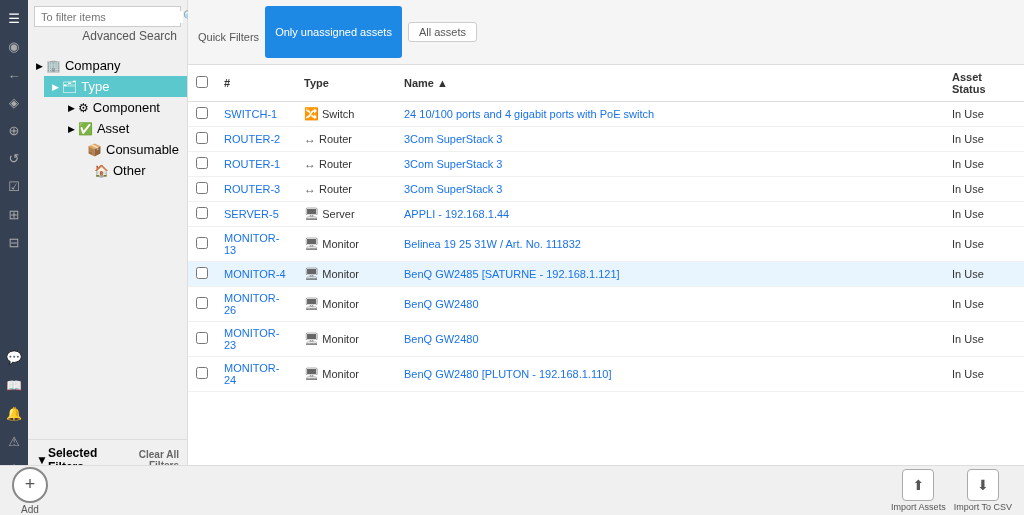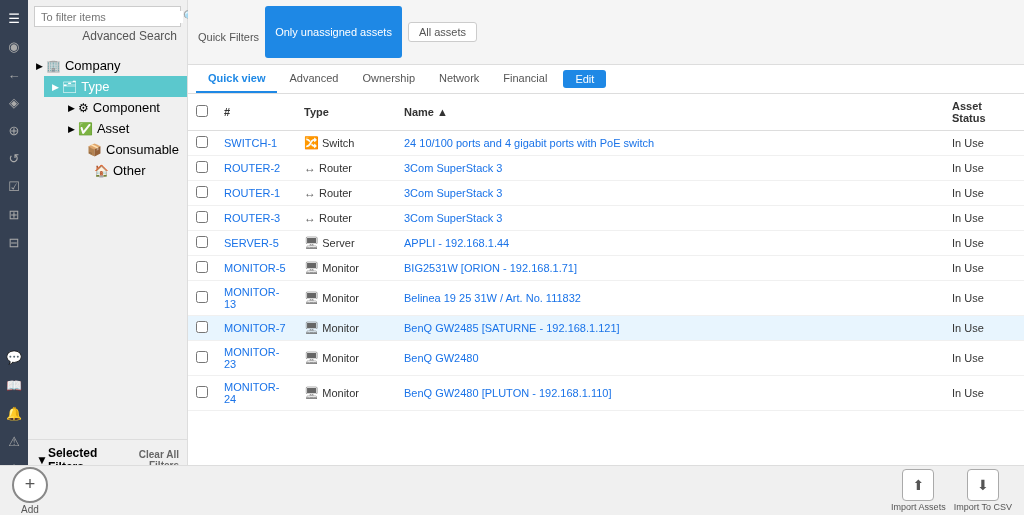--- a/index.html
+++ b/index.html
@@ -166,28 +166,20 @@
 </div>
 
 <div class="main">
 
   <div class="quick-filters-bar">
     <span class="qf-label">Quick Filters</span>
     <button class="btn-blue">Only unassigned assets</button>
     <button class="btn-outline">All assets</button>
   </div>
 
-  <div class="tabs">
-    <div class="tab active">Quick view</div>
-    <div class="tab">Advanced</div>
-    <div class="tab">Ownership</div>
-    <div class="tab">Network</div>
-    <div class="tab">Financial</div>
-    <div class="tab-edit">Edit</div>
-  </div>
 
   <div class="table-container">
     <table>
       <thead>
         <tr>
           <th class="td-check"><input type="checkbox" style=""></th>
           <th>#</th>
           <th>Type</th>
           <th>Name ▲</th>
           <th>Asset Status</th>
@@ -224,37 +216,37 @@
   </tr>
           <tr>
     <td class="td-check"><input type="checkbox" style=""></td>
     <td class="td-num">SERVER-5</td>
     <td class="td-type"><span class="type-icon">🖥</span>Server</td>
     <td class="td-name">APPLI - 192.168.1.44</td>
     <td class="td-status">In Use</td>
   </tr>
           <tr>
     <td class="td-check"><input type="checkbox" style=""></td>
-    <td class="td-num">MONITOR-5</td>
-    <td class="td-type"><span class="type-icon">🖥</span>Monitor</td>
-    <td class="td-name">BIG2531W [ORION - 192.168.1.71]</td>
-    <td class="td-status">In Use</td>
-  </tr>
-          <tr>
-    <td class="td-check"><input type="checkbox" style=""></td>
     <td class="td-num">MONITOR-13</td>
     <td class="td-type"><span class="type-icon">🖥</span>Monitor</td>
     <td class="td-name">Belinea 19 25 31W / Art. No. 111832</td>
     <td class="td-status">In Use</td>
   </tr>
           <tr class="highlighted">
     <td class="td-check"><input type="checkbox" style=""></td>
-    <td class="td-num">MONITOR-7</td>
+    <td class="td-num">MONITOR-4</td>
     <td class="td-type"><span class="type-icon">🖥</span>Monitor</td>
     <td class="td-name">BenQ GW2485 [SATURNE - 192.168.1.121]</td>
+    <td class="td-status">In Use</td>
+  </tr>
+          <tr>
+    <td class="td-check"><input type="checkbox" style=""></td>
+    <td class="td-num">MONITOR-26</td>
+    <td class="td-type"><span class="type-icon">🖥</span>Monitor</td>
+    <td class="td-name">BenQ GW2480</td>
     <td class="td-status">In Use</td>
   </tr>
           <tr>
     <td class="td-check"><input type="checkbox" style=""></td>
     <td class="td-num">MONITOR-23</td>
     <td class="td-type"><span class="type-icon">🖥</span>Monitor</td>
     <td class="td-name">BenQ GW2480</td>
     <td class="td-status">In Use</td>
   </tr>
           <tr>

